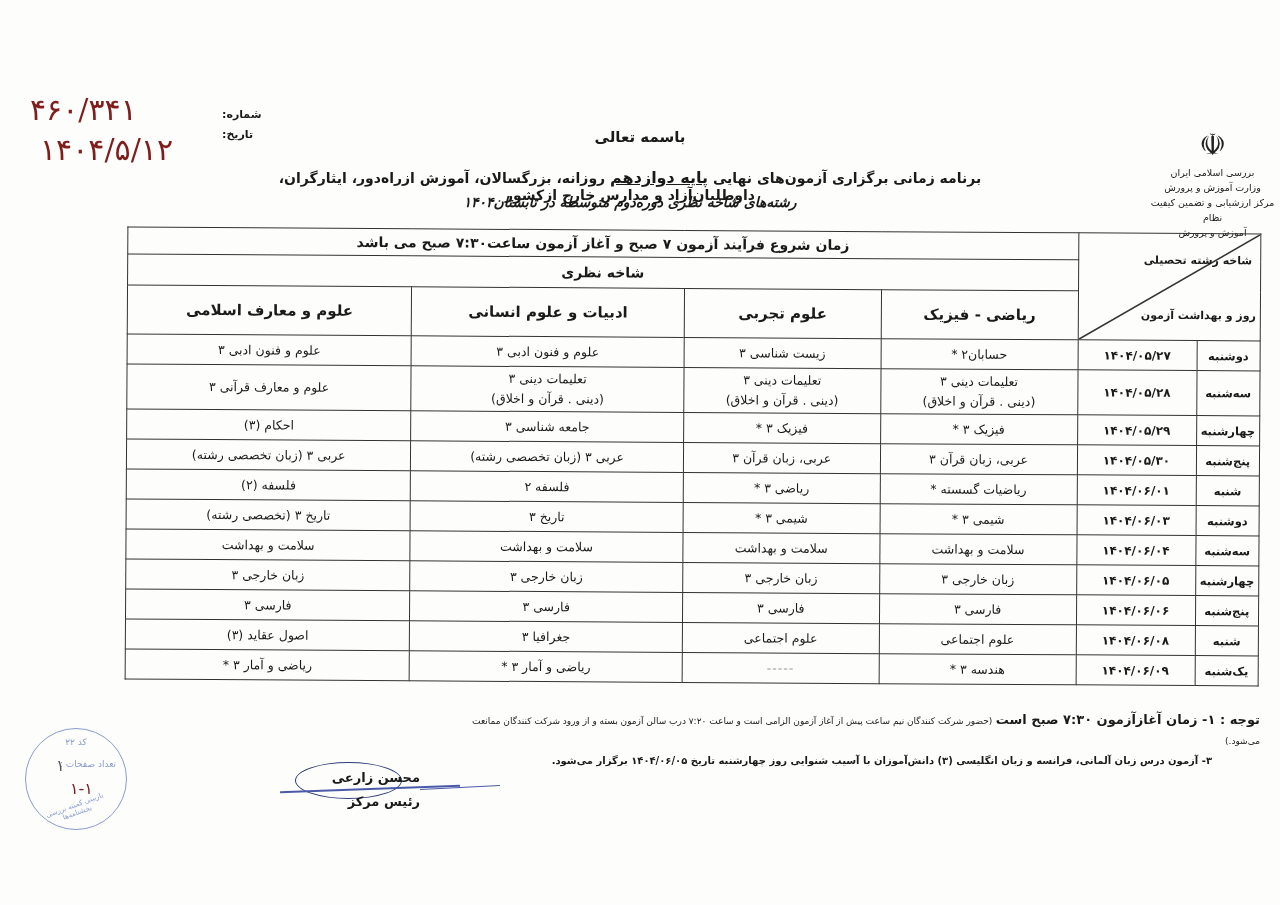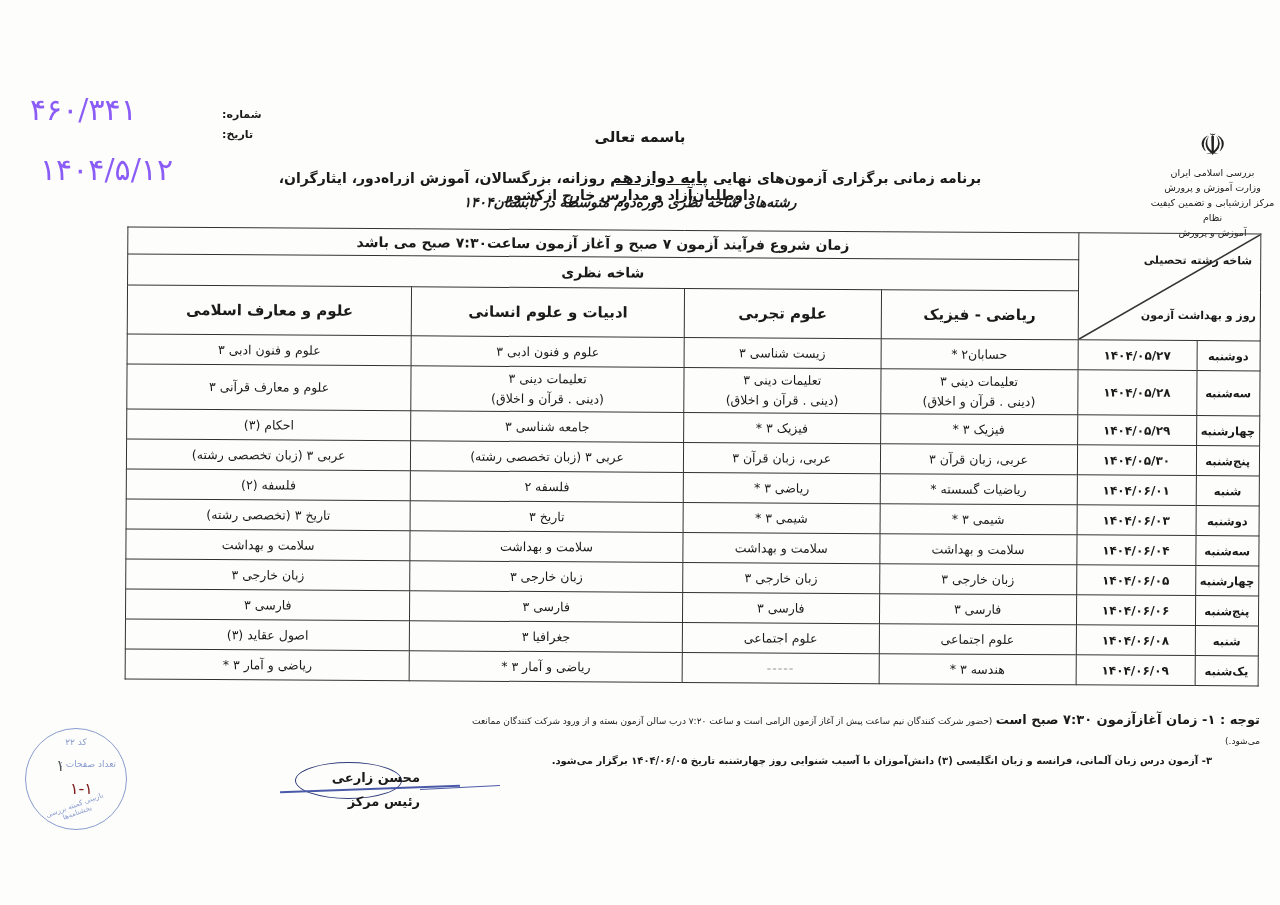--- a/index.html
+++ b/index.html
@@ -2,21 +2,21 @@
 <html><head>
 <meta charset="utf-8">
 <style>
   html, body { margin:0; padding:0; }
   body {
     width:1280px; height:905px; background:#fdfdfb; position:relative; overflow:hidden;
     font-family:"DejaVu Sans", sans-serif; color:#1a1a1a;
   }
   .abs { position:absolute; }
   .hand {
-    font-family:"DejaVu Serif", serif; color:#8b5cf6; font-size:30px; letter-spacing:3px; direction:ltr;
+    font-family:"DejaVu Serif", serif; color:#7f1d1d; font-size:30px; letter-spacing:3px; direction:ltr;
   }
   .num-label { font-size:11px; font-weight:bold; direction:rtl; }
   .title-basmala { left:0; right:0; top:128px; text-align:center; font-size:15px; font-weight:bold; }
   .title-main { left:240px; width:780px; top:168px; text-align:center; font-size:14px; font-weight:bold; direction:rtl; }
   .title-main .u { text-decoration:underline; font-size:16px; }
   .title-sub { left:240px; width:780px; top:194px; text-align:center; font-size:14px; font-weight:bold; direction:rtl;font-style:italic; }
   .logo { left:1150px; top:125px; width:125px; text-align:center; direction:rtl; font-size:9.5px; line-height:15px; }
   .logo .emblem { font-size:30px; line-height:40px; color:#222; }
 
   table.sched {
@@ -55,21 +55,21 @@
   .stamp .c1 { position:absolute; top:8px; left:0; right:0; }
   .stamp .c2 { position:absolute; top:30px; left:0; right:10px; text-align:right; }
   .stamp .c3 { position:absolute; top:27px; left:30px; font-size:16px; color:#555; }
   .stamp .c4 { position:absolute; top:50px; left:28px; font-size:16px; color:#7f1d1d;margin-left:16px; }
   .stamp .c5 { position:absolute; top:72px; left:10px; right:10px; font-size:7px; transform:rotate(-20deg); }
 </style>
 </head>
 <body>
 
 <div class="abs hand" style="left:30px;top:92px;">۴۶۰/۳۴۱</div>
-<div class="abs hand" style="left:40px;top:132px;margin-top:20px;">۱۴۰۴/۵/۱۲</div>
+<div class="abs hand" style="left:40px;top:132px;">۱۴۰۴/۵/۱۲</div>
 <div class="abs num-label" style="left:222px;top:108px;">شماره:</div>
 <div class="abs num-label" style="left:222px;top:128px;">تاریخ:</div>
 
 <div class="abs title-basmala">باسمه تعالی</div>
 <div class="abs title-main">
   <span>برنامه زمانی برگزاری آزمون‌های نهایی</span>
   <span class="u">پایه دوازدهم</span>
   <span>روزانه، بزرگسالان، آموزش ازراه‌دور، ایثارگران، داوطلبان‌آزاد و مدارس خارج ازکشور</span>
 </div>
 <div class="abs title-sub">رشته‌های شاخه نظری دوره‌دوم متوسطه در تابستان۱۴۰۴</div>

